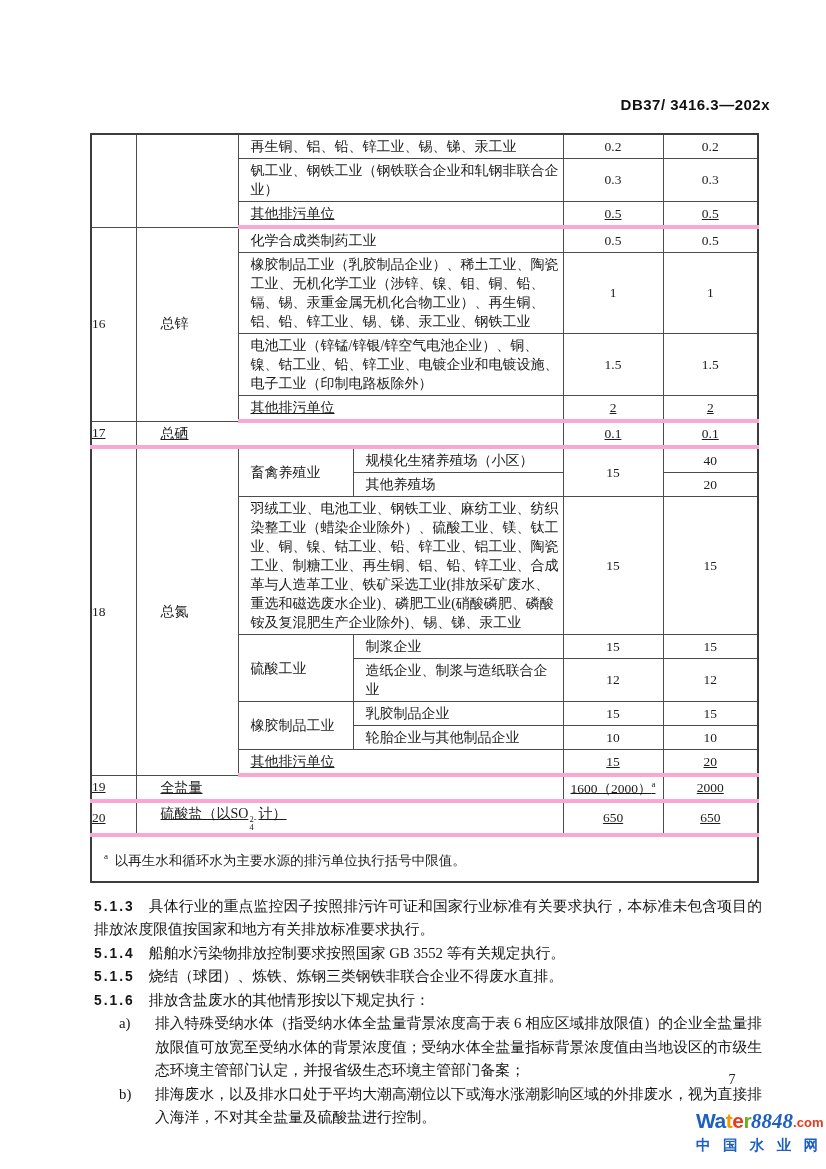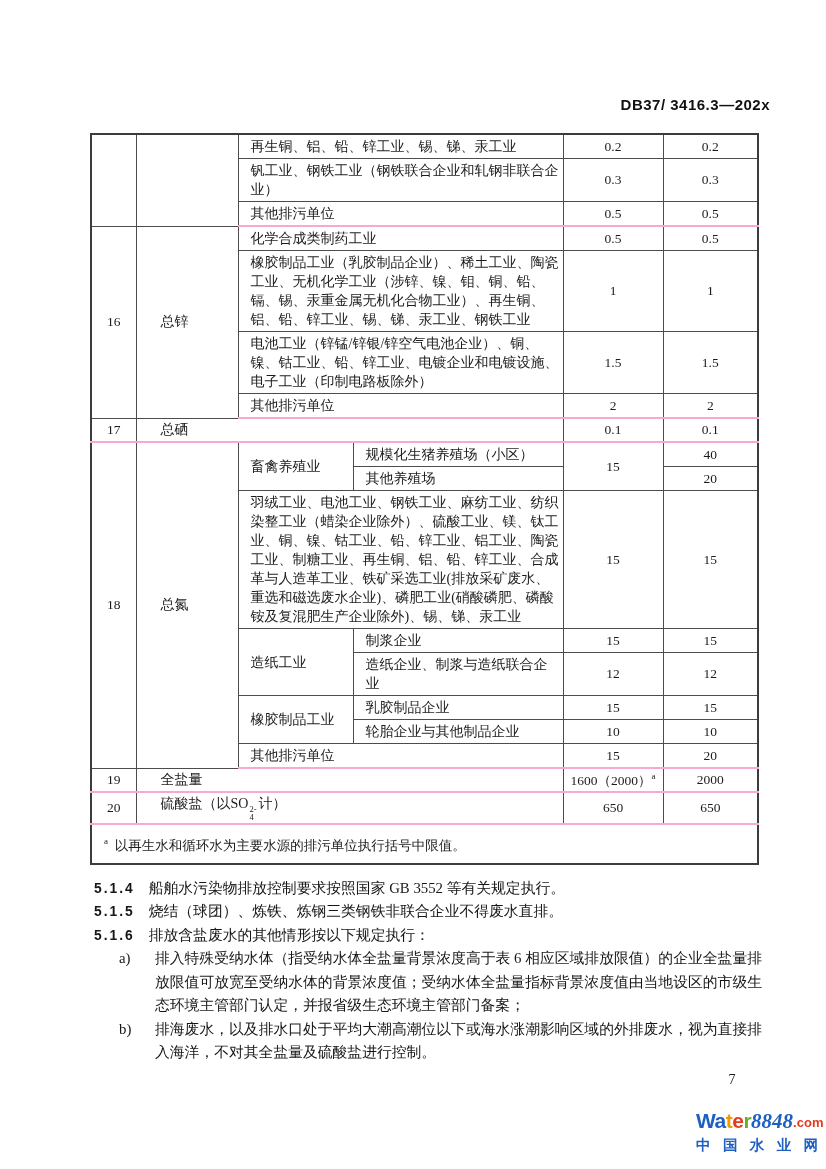--- a/index.html
+++ b/index.html
@@ -15,28 +15,28 @@
     font-weight:bold; font-size:15px; letter-spacing:0.5px; color:#111;
   }
   
   .content { position:absolute; left:90px; top:133px; width:676px; }
   table.std {
     border-collapse:collapse; width:667px; table-layout:fixed;
     font-size:14px; color:#1c1c1c;
   }
   table.std { border:2px solid #3c3c3c; }
   table.std td { border:1px solid #4c4c4c; vertical-align:middle; }
-  td.num  { text-align:center; width:45px; font-size:13.5px; }
+  td.num  { width:45px; font-size:13.5px; }
   td.name { text-align:left; padding:2px 4px 2px 24px; }
   td.desc { text-align:left; padding:2px 4px 2px 12px; line-height:19px; }
   td.val  { text-align:center; font-size:13.5px; }
-  tr.secend td { border-bottom:2px solid #f9a8d4; }
+  tr.secend td { border-bottom:4px solid #f9a8d4;text-decoration:underline; }
   tr.h23 { height:23px; } tr.h21 { height:21px; } tr.h24 { height:24px; }
   td.footnote-cell {
-    padding:8px 8px 9px 12px; font-size:13.5px; line-height:17px;
+    padding:8px 8px 9px 12px; font-size:13.5px; line-height:23px;
   }
   sup { font-size:9px; }
   .so-stack {
     display:inline-flex; flex-direction:column; align-items:flex-start;
     vertical-align:-4px; font-size:8.5px; line-height:8px; margin:0 2px 0 1px;
   }
   
   .clauses {
     margin:12px 0 0 4px; width:668px; font-size:14.8px; line-height:23.5px;
     text-align:justify; color:#161616;
@@ -156,21 +156,21 @@
     <tr class="h23">
       <td class="desc">其他养殖场</td>
       <td class="val">20</td>
     </tr>
     <tr>
       <td class="desc" colspan="2">羽绒工业、电池工业、钢铁工业、麻纺工业、纺织染整工业（蜡染企业除外）、硫酸工业、镁、钛工业、铜、镍、钴工业、铅、锌工业、铝工业、陶瓷工业、制糖工业、再生铜、铝、铅、锌工业、合成革与人造革工业、铁矿采选工业(排放采矿废水、重选和磁选废水企业)、磷肥工业(硝酸磷肥、磷酸铵及复混肥生产企业除外)、锡、锑、汞工业</td>
       <td class="val">15</td>
       <td class="val">15</td>
     </tr>
     <tr class="h21">
-      <td class="desc" rowspan="2">造纸工业</td>
+      <td class="desc" rowspan="2">硫酸工业</td>
       <td class="desc">制浆企业</td>
       <td class="val">15</td>
       <td class="val">15</td>
     </tr>
     <tr class="h21">
       <td class="desc">造纸企业、制浆与造纸联合企业</td>
       <td class="val">12</td>
       <td class="val">12</td>
     </tr>
     <tr class="h21">
@@ -207,20 +207,21 @@
       <td class="val">650</td>
     </tr>
 
     <tr>
       <td class="footnote-cell" colspan="6"><sup>a</sup>&nbsp;&nbsp;<span>以再生水和循环水为主要水源的排污单位执行括号中限值。</span></td>
     </tr>
   </tbody>
     </table>
 
   <div class="clauses">
+    <p class="clause"><span class="cnum">5.1.3</span><span>具体行业的重点监控因子按照排污许可证和国家行业标准有关要求执行，本标准未包含项目的排放浓度限值按国家和地方有关排放标准要求执行。</span></p>
     <p class="clause"><span class="cnum">5.1.4</span><span>船舶水污染物排放控制要求按照国家 GB 3552 等有关规定执行。</span></p>
     <p class="clause"><span class="cnum">5.1.5</span><span>烧结（球团）、炼铁、炼钢三类钢铁非联合企业不得废水直排。</span></p>
     <p class="clause"><span class="cnum">5.1.6</span><span>排放含盐废水的其他情形按以下规定执行：</span></p>
     <div class="subitem">
       <span class="submarker">a)</span>
       <div class="subtext">排入特殊受纳水体（指受纳水体全盐量背景浓度高于表 6 相应区域排放限值）的企业全盐量排放限值可放宽至受纳水体的背景浓度值；受纳水体全盐量指标背景浓度值由当地设区的市级生态环境主管部门认定，并报省级生态环境主管部门备案；</div>
     </div>
     <div class="subitem">
       <span class="submarker">b)</span>
       <div class="subtext">排海废水，以及排水口处于平均大潮高潮位以下或海水涨潮影响区域的外排废水，视为直接排入海洋，不对其全盐量及硫酸盐进行控制。</div>

